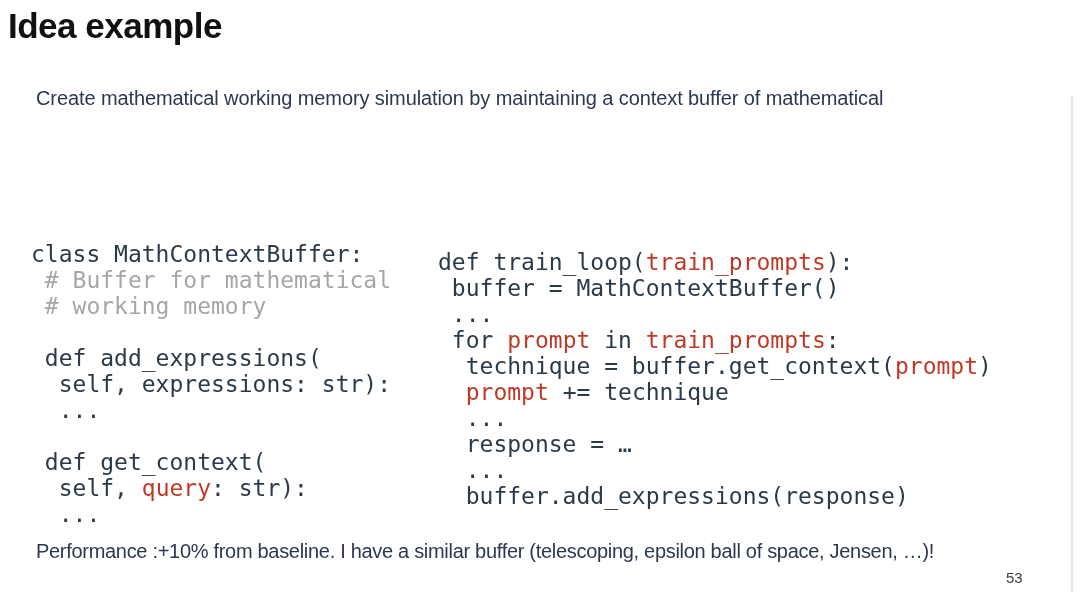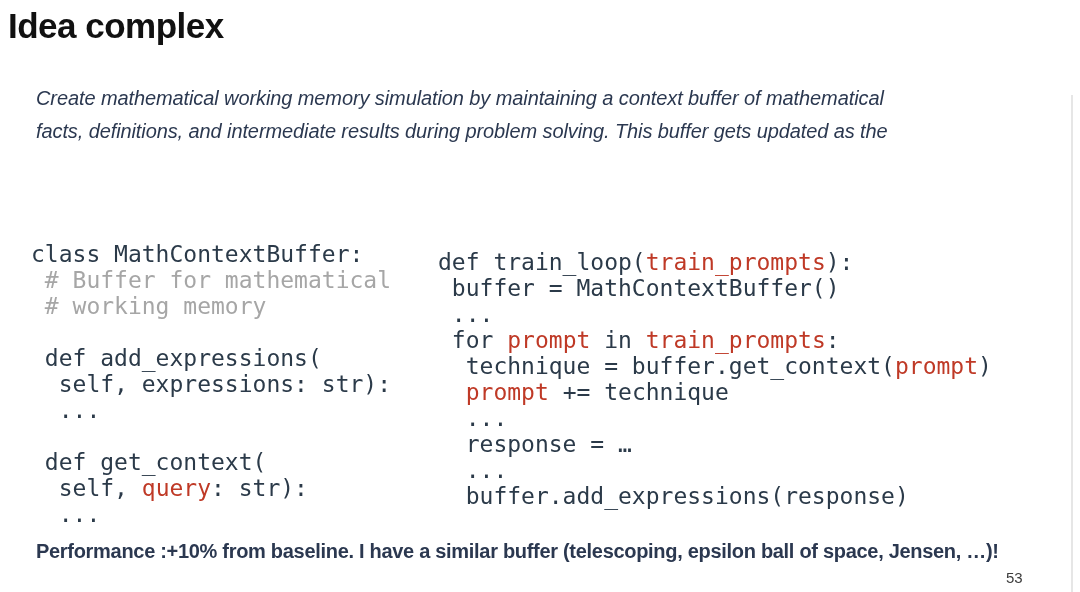--- a/index.html
+++ b/index.html
@@ -17,61 +17,60 @@
   body{font-family:"Liberation Sans",sans-serif;position:relative;}
 
   .slide-title{
     position:absolute;left:8px;top:6px;
     font-size:35px;font-weight:800;color:var(--title_color);
     letter-spacing:-0.5px;
   }
 
   .intro{
     position:absolute;left:36px;top:82px;
-    font-style:italic;font-size:20px;line-height:33px;
+    font-size:20px;line-height:33px;
     color:var(--text_dark);white-space:nowrap;letter-spacing:-0.1px;
   }
 
   .code-block{
     font-family:"DejaVu Sans Mono",monospace;
     font-size:23px;line-height:26px;
     color:var(--code_dark);
     white-space:pre;position:absolute;
   }
   .code-left{left:31px;top:241px;}
   .code-right{left:438px;top:249px;}
   .code-line{height:26px;}
   .tok-d{color:var(--code_dark);margin-top:8px;}
   .tok-r{color:var(--code_red);}
   .tok-c{color:var(--code_comment);}
 
   .footer-note{
     position:absolute;left:36px;top:540px;
     font-size:20px;color:var(--text_dark);
-    white-space:nowrap;letter-spacing:-0.3px;font-weight:bold;
+    white-space:nowrap;letter-spacing:-0.3px;
   }
 
   .page-number{
     position:absolute;left:1006px;top:569px;
     font-size:15px;color:var(--page_number_color);
   }
 
   .right-edge-divider{
     position:absolute;left:1071px;top:95px;width:2px;height:497px;
     background:var(--divider_color);
   }
 </style>
 </head>
 <body>
 
-<h1 class="slide-title">Idea complex</h1>
+<h1 class="slide-title">Idea example</h1>
 
 <div class="intro">
   <div>Create mathematical working memory simulation by maintaining a context buffer of mathematical</div>
-  <div>facts, definitions, and intermediate results during problem solving. This buffer gets updated as the</div>
 </div>
 
 <div class="code-block code-left"><div class="code-line"><span class="tok-d">class MathContextBuffer:</span></div><div class="code-line"><span class="tok-c"> # Buffer for mathematical</span></div><div class="code-line"><span class="tok-c"> # working memory</span></div><div class="code-line">&nbsp;</div><div class="code-line"><span class="tok-d"> def add_expressions(</span></div><div class="code-line"><span class="tok-d">  self, expressions: str):</span></div><div class="code-line"><span class="tok-d">  ...</span></div><div class="code-line">&nbsp;</div><div class="code-line"><span class="tok-d"> def get_context(</span></div><div class="code-line"><span class="tok-d">  self, </span><span class="tok-r">query</span><span class="tok-d">: str):</span></div><div class="code-line"><span class="tok-d">  ...</span></div></div>
 
 <div class="code-block code-right"><div class="code-line"><span class="tok-d">def train_loop(</span><span class="tok-r">train_prompts</span><span class="tok-d">):</span></div><div class="code-line"><span class="tok-d"> buffer = MathContextBuffer()</span></div><div class="code-line"><span class="tok-d"> ...</span></div><div class="code-line"><span class="tok-d"> for </span><span class="tok-r">prompt</span><span class="tok-d"> in </span><span class="tok-r">train_prompts</span><span class="tok-d">:</span></div><div class="code-line"><span class="tok-d">  technique = buffer.get_context(</span><span class="tok-r">prompt</span><span class="tok-d">)</span></div><div class="code-line"><span class="tok-d">  </span><span class="tok-r">prompt</span><span class="tok-d"> += technique</span></div><div class="code-line"><span class="tok-d">  ...</span></div><div class="code-line"><span class="tok-d">  response = …</span></div><div class="code-line"><span class="tok-d">  ...</span></div><div class="code-line"><span class="tok-d">  buffer.add_expressions(response)</span></div></div>
 
 <div class="footer-note">Performance :+10% from baseline. I have a similar buffer (telescoping, epsilon ball of space, Jensen, …)!</div>
 
 <div class="page-number">53</div>
 

